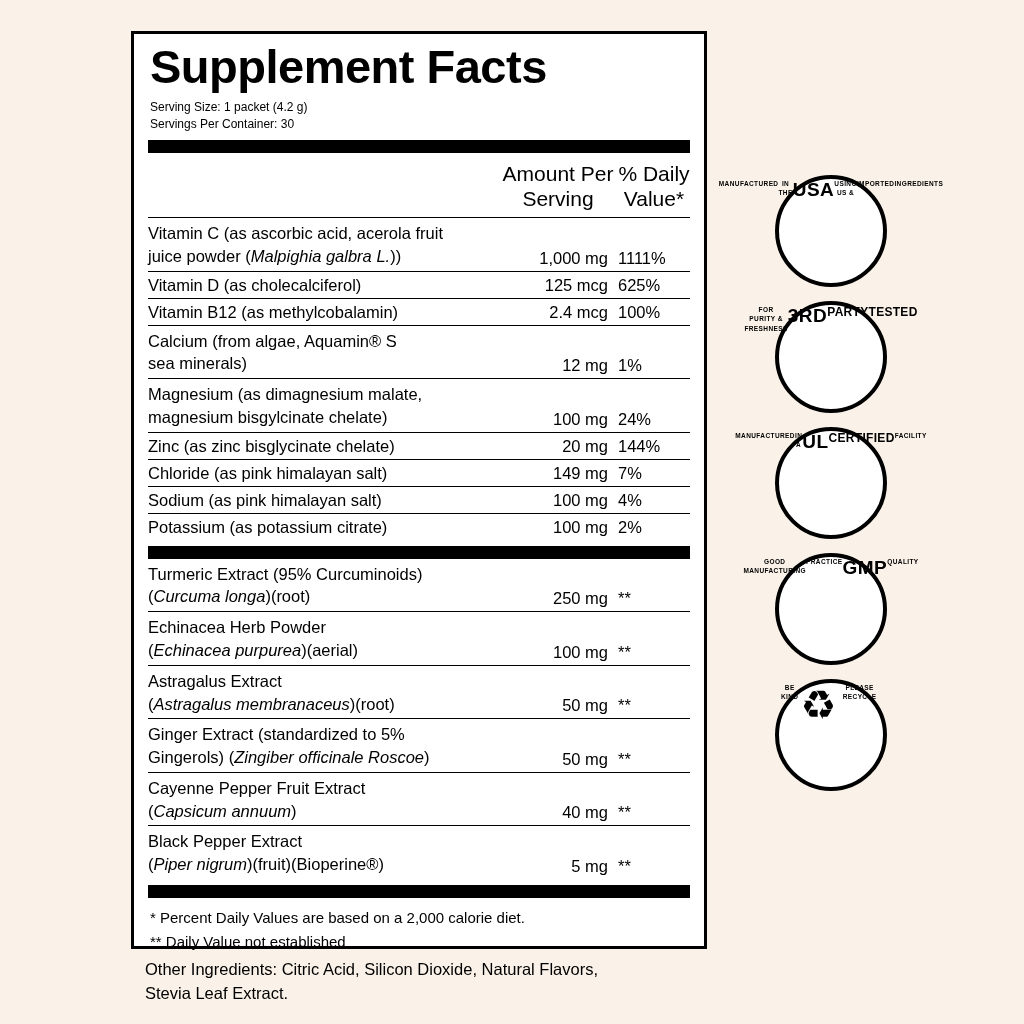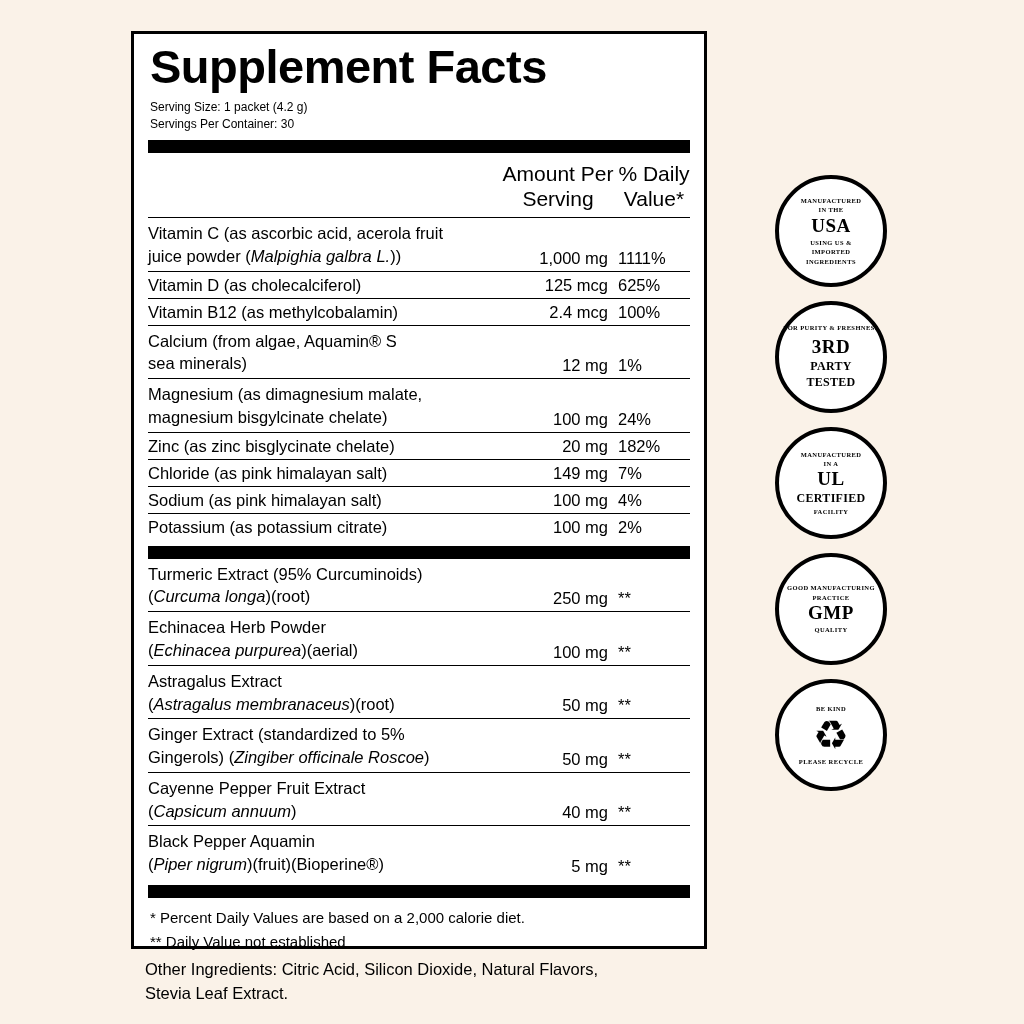--- a/index.html
+++ b/index.html
@@ -114,25 +114,24 @@
   .badge {
     width: 112px;
     height: 112px;
     border-radius: 50%;
     border: 4px solid #000;
     background: #fff;
     margin-bottom: 14px;
     position: relative;
     box-sizing: border-box;
     display: flex;
-    flex-direction: column;
-    align-items: center;
+    flex-direction: row;
+    align-items: flex-start;
     justify-content: center;
     text-align: center;
-    font-family: Liberation Serif, serif;
   }
   .badge .tiny {
     font-size: 6.5px;
     letter-spacing: 0.4px;
     line-height: 1.45;
     font-weight: bold;
   }
   .badge .big {
     font-size: 19px;
     font-weight: bold;
@@ -215,21 +214,21 @@
           <span class="nutrient-name">Magnesium (as dimagnesium malate,</span>
           <span class="nutrient-name line2">magnesium bisgylcinate chelate)</span>
         </td>
         <td class="col-amt">100 mg</td>
         <td class="col-dv">24%</td>
       </tr>
 
       <tr class="row has-rule">
         <td class="col-name">Zinc (as zinc bisglycinate chelate)</td>
         <td class="col-amt">20 mg</td>
-        <td class="col-dv">182%</td>
+        <td class="col-dv">144%</td>
       </tr>
 
       <tr class="row has-rule">
         <td class="col-name">Chloride (as pink himalayan salt)</td>
         <td class="col-amt">149 mg</td>
         <td class="col-dv">7%</td>
       </tr>
 
       <tr class="row has-rule">
         <td class="col-name">Sodium (as pink himalayan salt)</td>
@@ -290,21 +289,21 @@
         <td class="col-name">
           <span class="nutrient-name">Cayenne Pepper Fruit Extract</span>
           <span class="nutrient-name line2"><span>(</span><em>Capsicum annuum</em><span>)</span></span>
         </td>
         <td class="col-amt">40 mg</td>
         <td class="col-dv">**</td>
       </tr>
 
       <tr class="row">
         <td class="col-name">
-          <span class="nutrient-name">Black Pepper Aquamin</span>
+          <span class="nutrient-name">Black Pepper Extract</span>
           <span class="nutrient-name line2"><span>(</span><em>Piper nigrum</em><span>)(fruit)(Bioperine®)</span></span>
         </td>
         <td class="col-amt">5 mg</td>
         <td class="col-dv">**</td>
       </tr>
     </tbody>
       </table>
 
     <div class="thick-bar" style="margin-top:6px;"></div>
 

